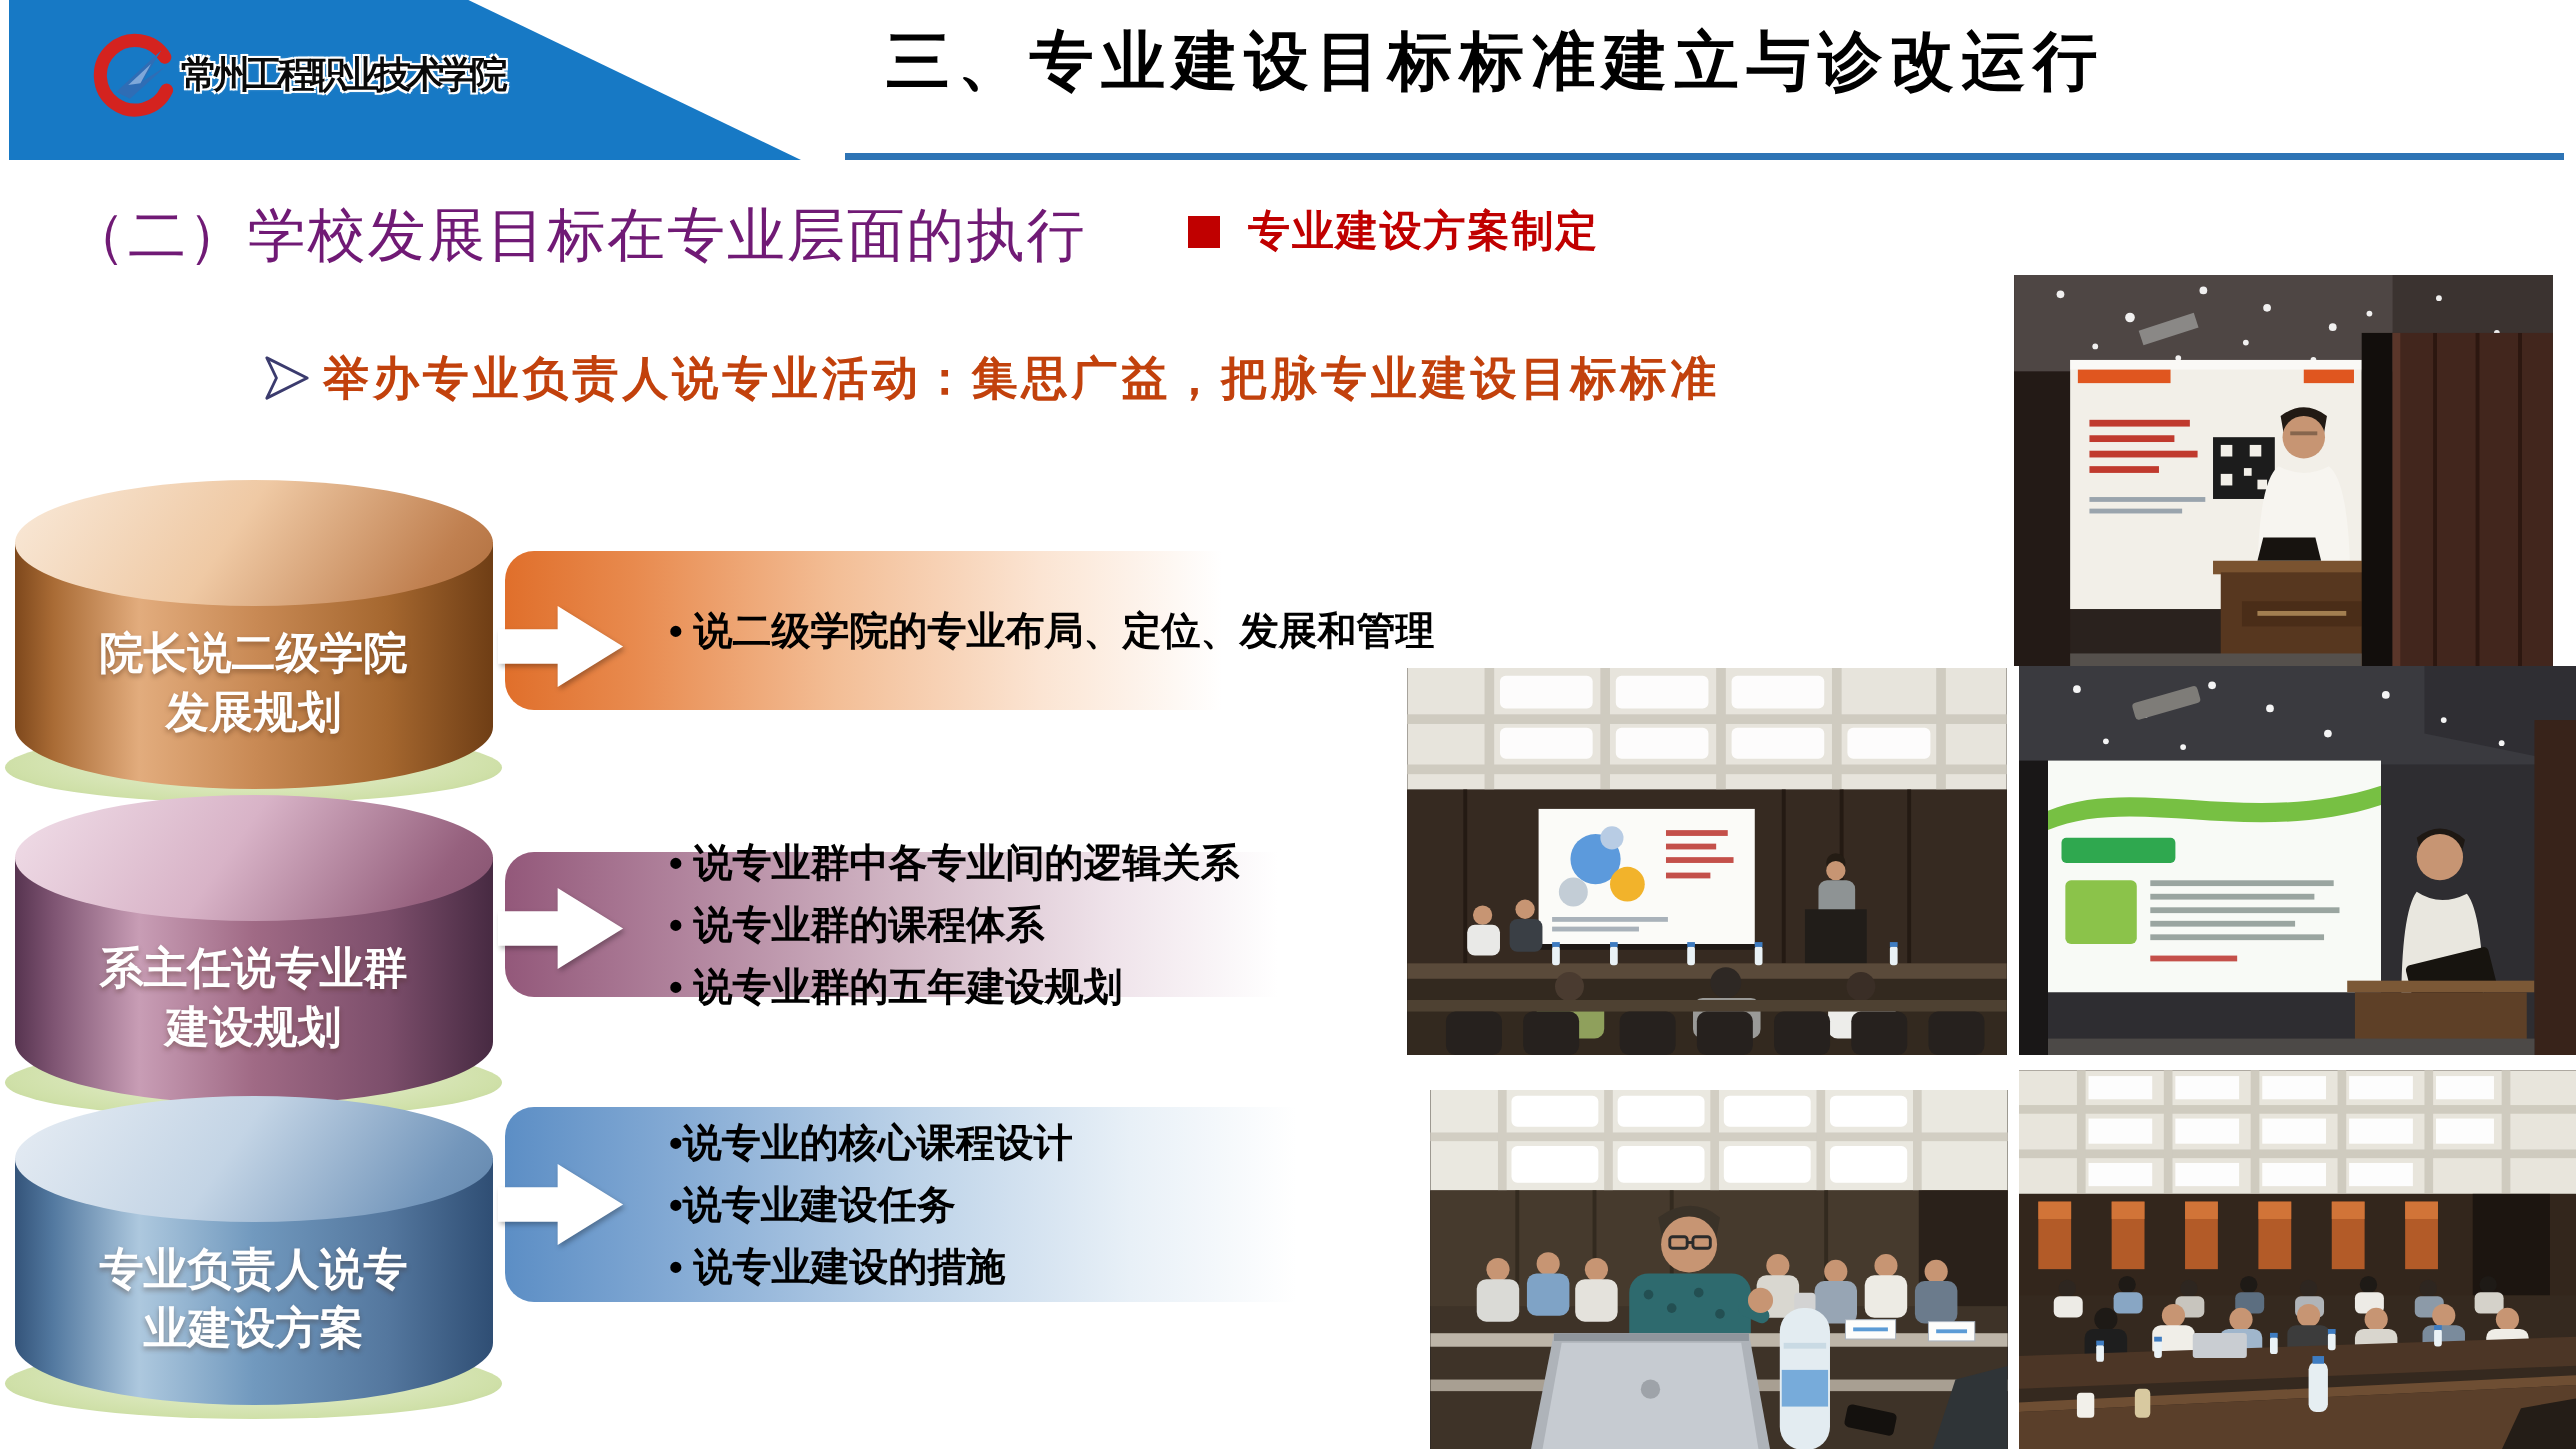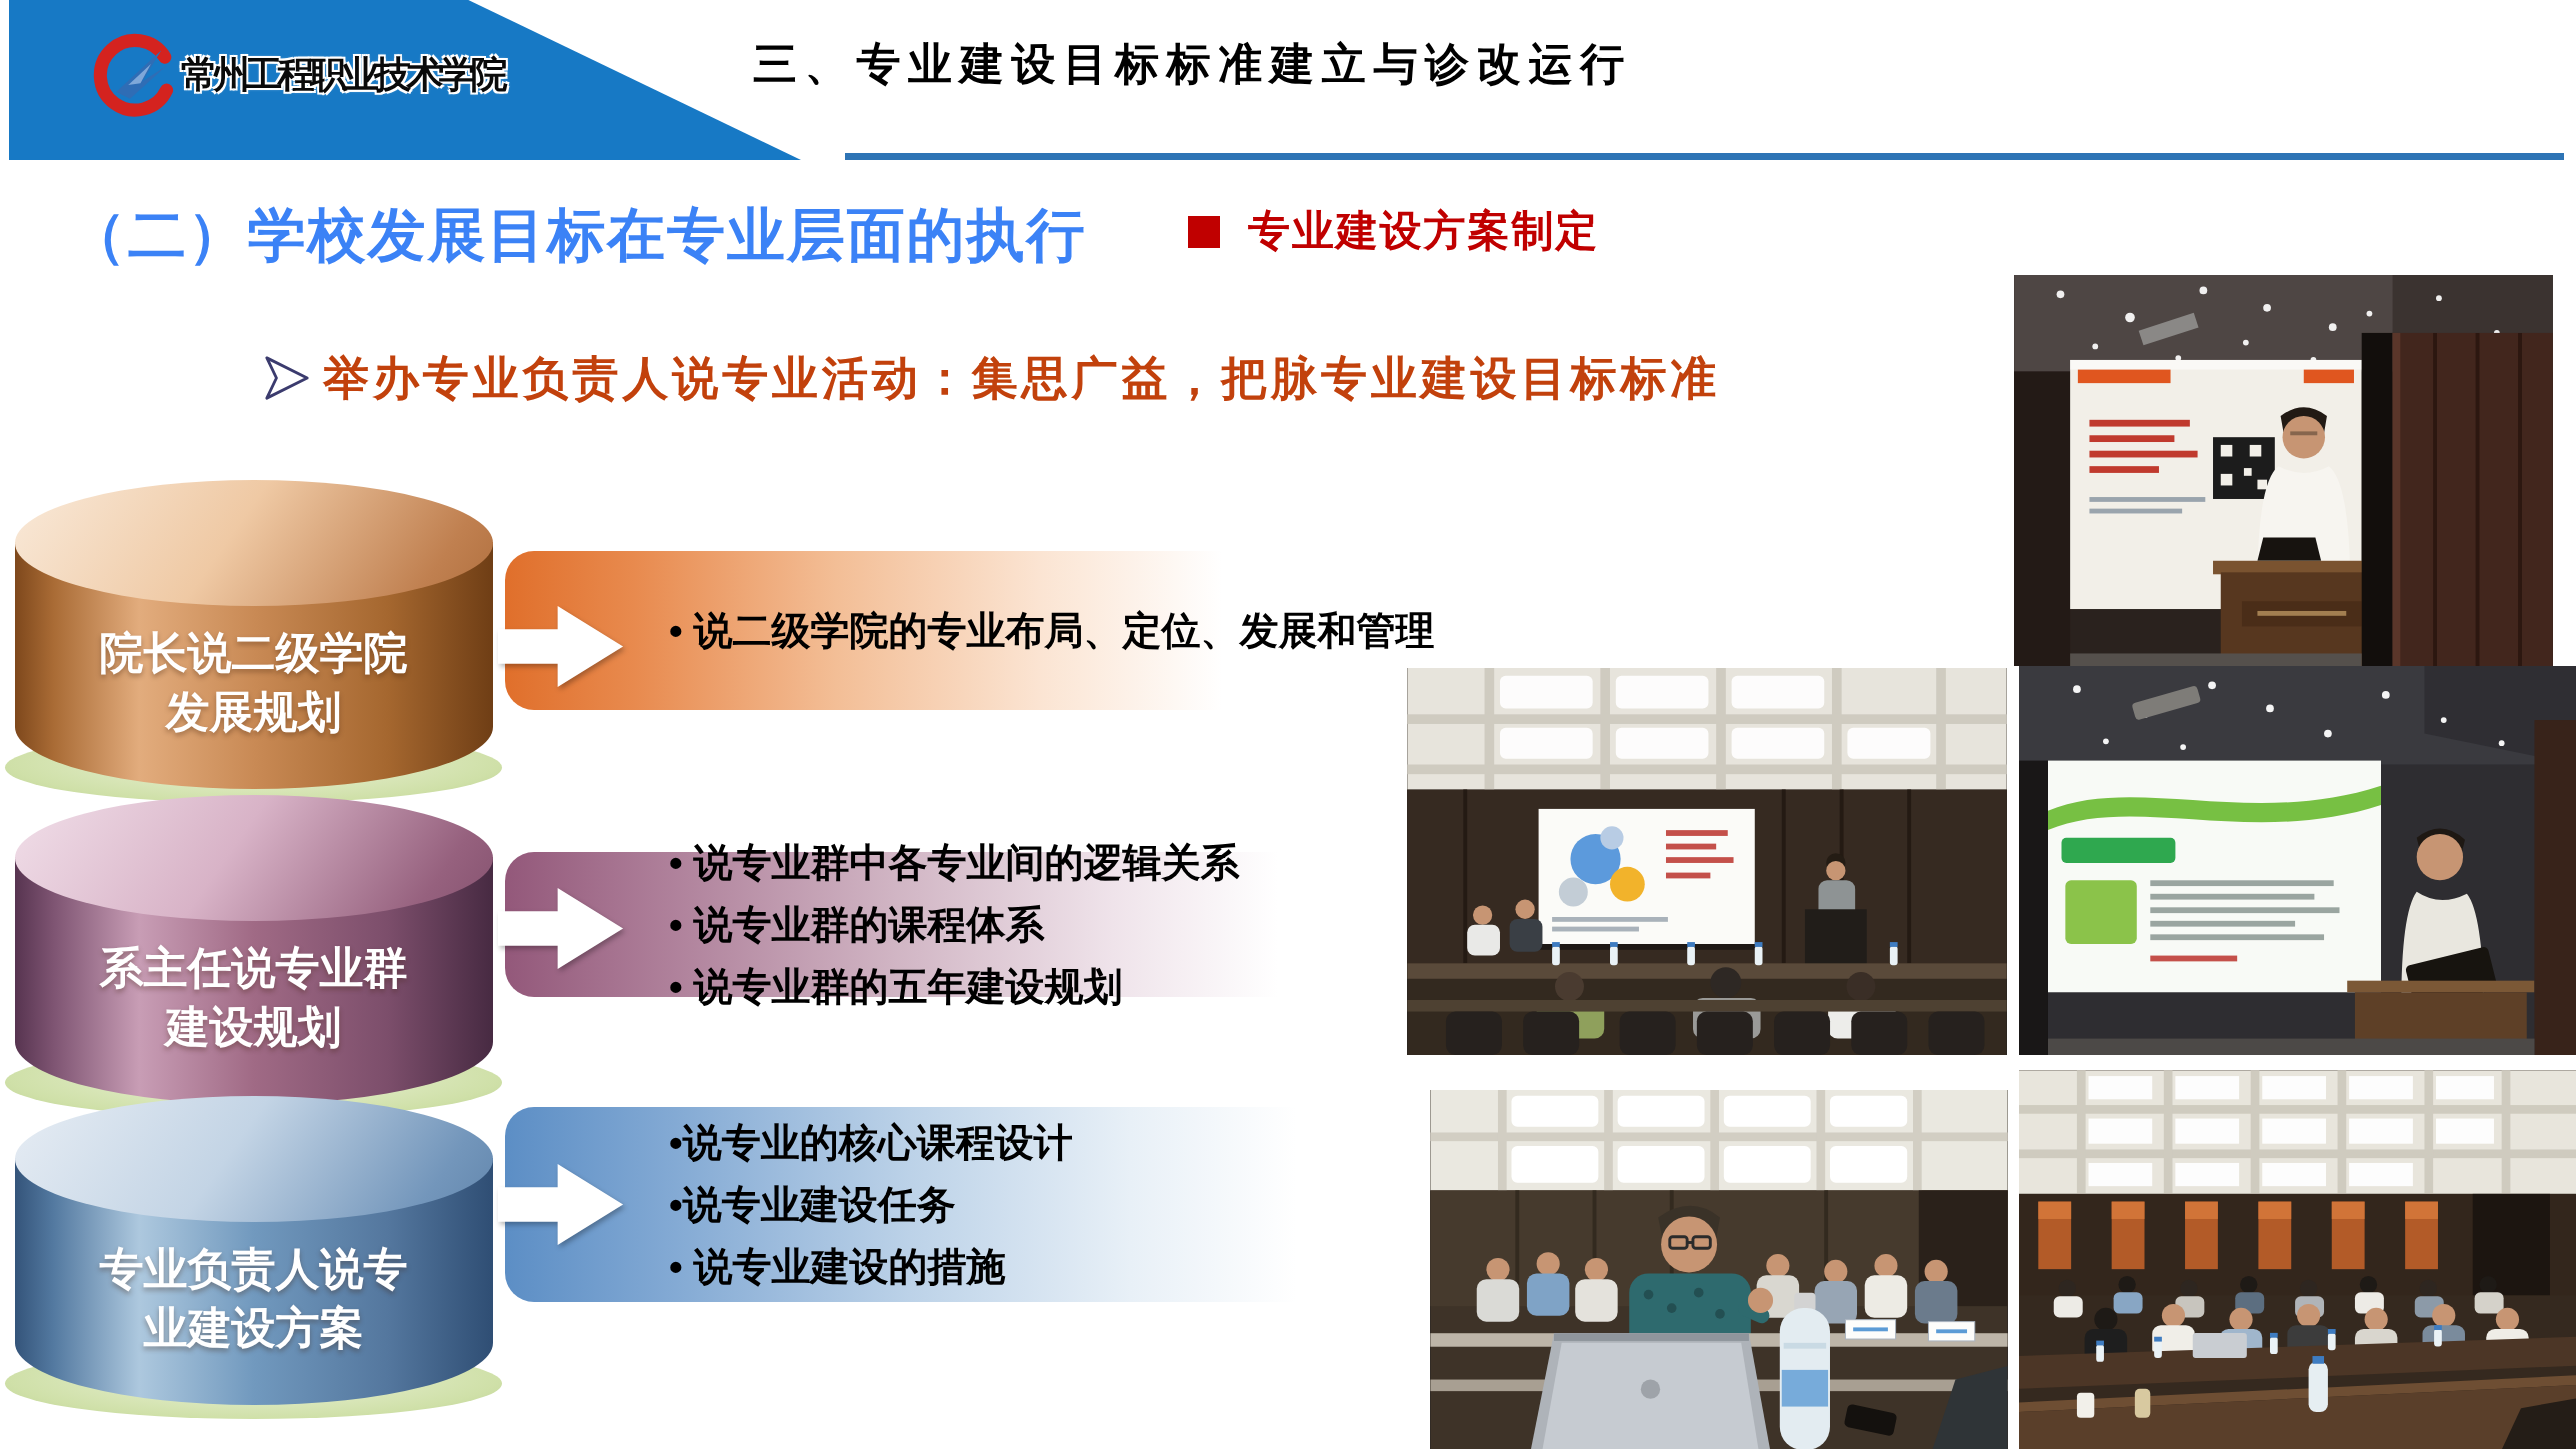--- a/index.html
+++ b/index.html
@@ -7,26 +7,26 @@
          font-family:"Liberation Sans","DejaVu Sans",sans-serif}
 
   
   .banner{position:absolute;left:9px;top:0;width:792px;height:160px;background:#1779C5;
           clip-path:polygon(0 0,58% 0,100% 100%,0 100%)}
   .logo{position:absolute;left:81px;top:31px;width:87px;height:87px}
   .school-name{position:absolute;left:172px;top:50px;font-size:37px;font-weight:bold;
                font-family:"Liberation Serif","DejaVu Serif",serif;letter-spacing:-4.8px;color:#0a0a0a;
                text-shadow:-1.9px -1.9px 0 #fff,1.9px -1.9px 0 #fff,-1.9px 1.9px 0 #fff,1.9px 1.9px 0 #fff,0 0 3.9px #fff;
                white-space:nowrap}
-  .main-title{position:absolute;left:753px;top:35px;width:1352px;text-align:left;
-              font-size:44px;font-weight:bold;color:#000;letter-spacing:7.7px;white-space:nowrap}
+  .main-title{position:absolute;left:753px;top:18px;width:1352px;text-align:right;
+              font-size:64px;font-weight:bold;color:#000;letter-spacing:7.7px;white-space:nowrap}
   .title-underline{position:absolute;left:845px;top:153px;width:1719px;height:6.8px;background:#2E74B5}
 
   
-  .subtitle{position:absolute;left:68px;top:197px;font-size:58px;font-weight:bold;color:#3b82f6;
+  .subtitle{position:absolute;left:68px;top:197px;font-size:58px;font-weight:normal;color:#701a75;
             letter-spacing:1.9px;white-space:nowrap}
   .side-square{position:absolute;left:1188px;top:216px;width:32px;height:32px;background:#C00000}
   .side-note{position:absolute;left:1248px;top:203px;font-size:42px;font-weight:bold;color:#C00000;
              letter-spacing:1.9px;white-space:nowrap}
   .activity-arrow{position:absolute;left:261px;top:354px;width:52px;height:48px}
   .activity-text{position:absolute;left:323px;top:348px;font-size:46px;font-weight:bold;color:#c2410c;
                  letter-spacing:3.9px;white-space:nowrap}
 
   
   .cyl{position:absolute;left:14.5px;width:478px;height:309px}

